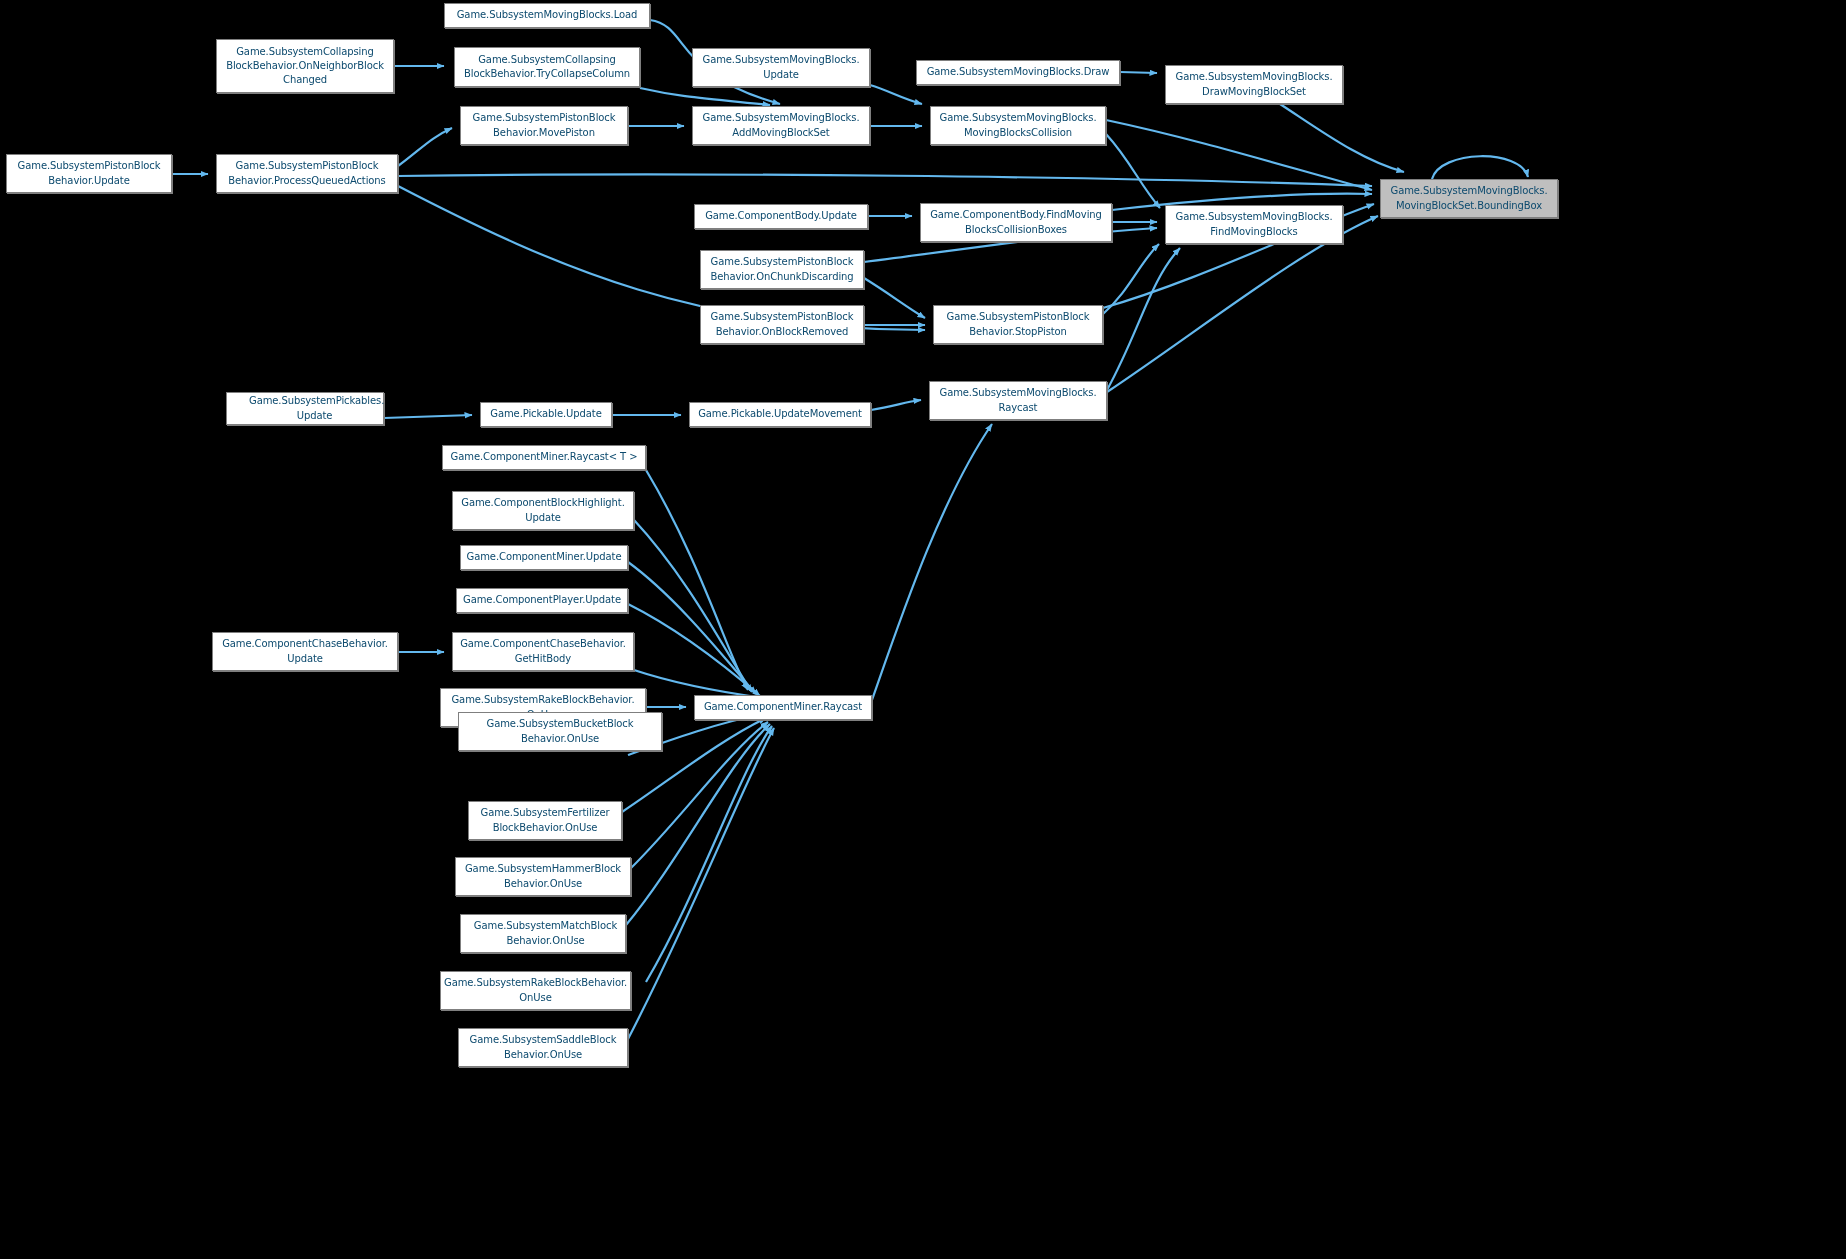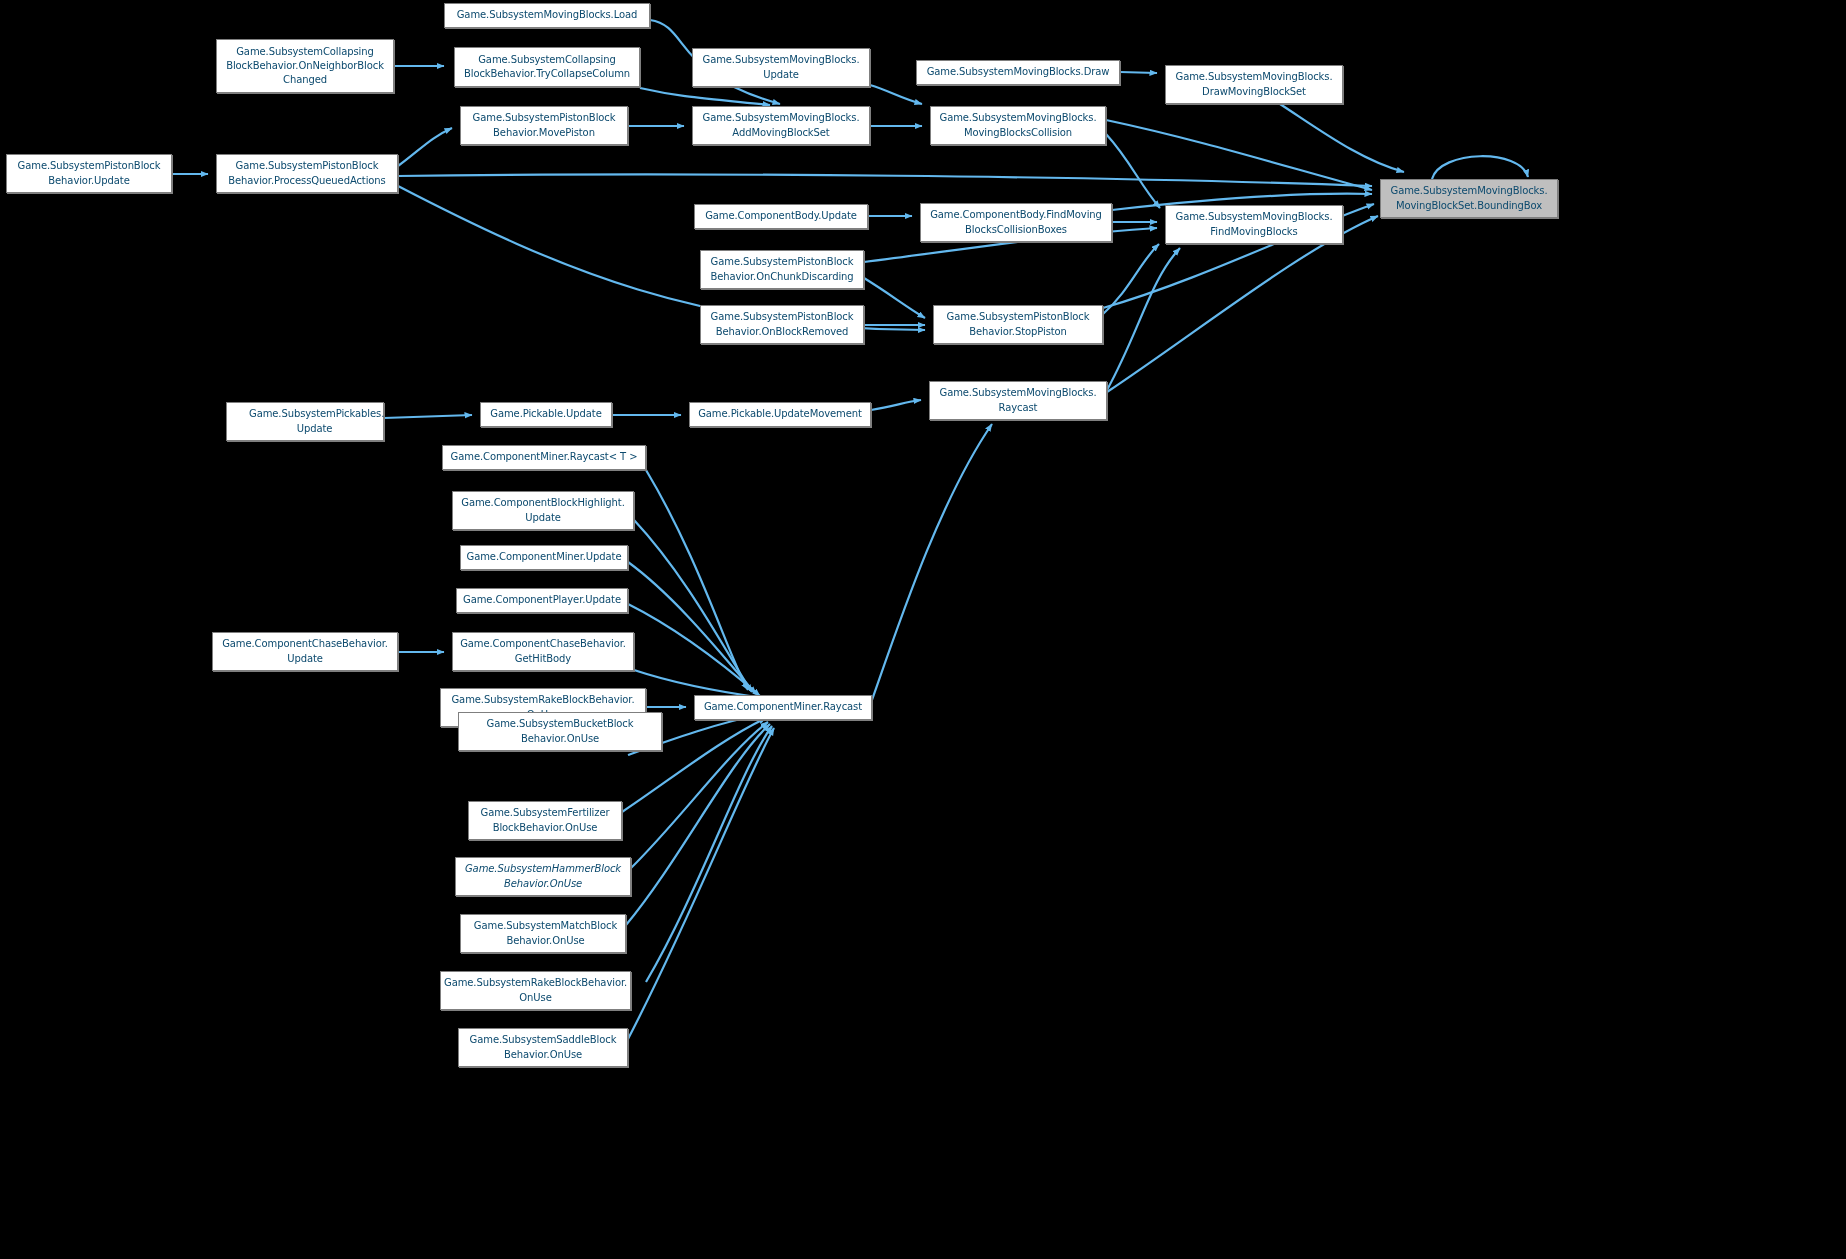--- a/index.html
+++ b/index.html
@@ -136,21 +136,21 @@
 Behavior.OnBlockRemoved</span>
       </div>
       <div class="node" style="left: 933px; top: 305px; width: 170px; height: 39px;">
         <span>Game.SubsystemPistonBlock
 Behavior.StopPiston</span>
       </div>
       <div class="node" style="left: 929px; top: 381px; width: 178px; height: 39px;">
         <span>Game.SubsystemMovingBlocks.
 Raycast</span>
       </div>
-      <div class="node" style="left: 226px; top: 402px; width: 158px; height: 39px; padding-left: 22px;">
+      <div class="node" style="left: 226px; top: 392px; width: 158px; height: 33px; padding-left: 22px;">
         <span>Game.SubsystemPickables.
 Update</span>
       </div>
       <div class="node" style="left: 480px; top: 402px; width: 132px; height: 25px;">
         <span>Game.Pickable.Update</span>
       </div>
       <div class="node" style="left: 689px; top: 402px; width: 182px; height: 25px;">
         <span>Game.Pickable.UpdateMovement</span>
       </div>
       <div class="node" style="left: 442px; top: 445px; width: 204px; height: 25px;">
@@ -182,21 +182,21 @@
         <span>Game.ComponentMiner.Raycast</span>
       </div>
       <div class="node" style="left: 458px; top: 712px; width: 204px; height: 39px;">
         <span>Game.SubsystemBucketBlock
 Behavior.OnUse</span>
       </div>
       <div class="node" style="left: 468px; top: 801px; width: 154px; height: 39px;">
         <span>Game.SubsystemFertilizer
 BlockBehavior.OnUse</span>
       </div>
-      <div class="node" style="left: 455px; top: 857px; width: 176px; height: 39px; font-style: italic;">
+      <div class="node" style="left: 455px; top: 857px; width: 176px; height: 39px;">
         <span>Game.SubsystemHammerBlock
 Behavior.OnUse</span>
       </div>
       <div class="node" style="left: 460px; top: 914px; width: 166px; height: 39px; padding-left: 8px;">
         <span>Game.SubsystemMatchBlock
 Behavior.OnUse</span>
       </div>
       <div class="node" style="left: 440px; top: 971px; width: 191px; height: 39px;">
         <span>Game.SubsystemRakeBlockBehavior.
 OnUse</span>

